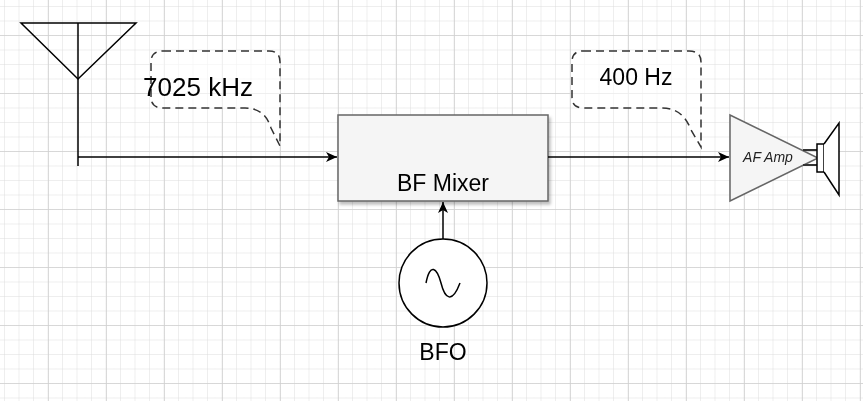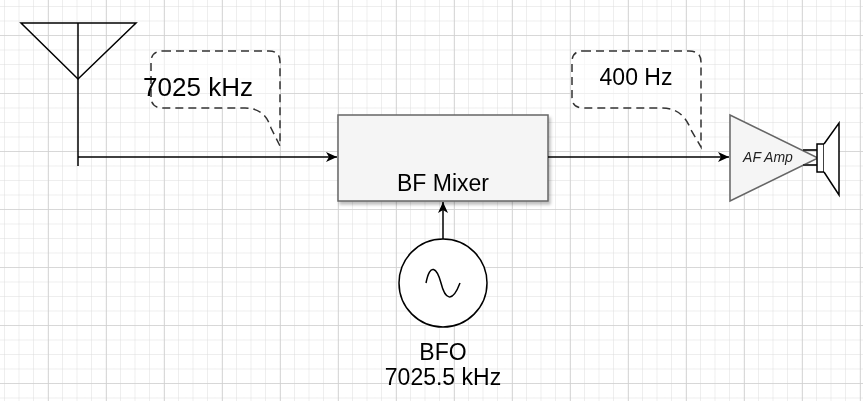--- a/index.html
+++ b/index.html
@@ -60,14 +60,13 @@
     <rect x="817" y="144" width="7" height="28" fill="#fff" stroke="#000" stroke-width="1.5"></rect>
     <path d="M824,144 L839,123 L839,195 L824,172" fill="#fff" stroke="#000" stroke-width="1.5"></path>
   </g>
 </svg>
 
 <div class="lbl" style="left:135px;top:64px;width:126px;font-size:26px;margin-top:8px;">7025 kHz</div>
 <div class="lbl" style="left:572px;top:64px;width:128px;font-size:23px;">400 Hz</div>
 <div class="lbl" style="left:338px;top:143px;width:210px;font-size:23px;margin-top:27px;">BF Mixer</div>
 <div class="lbl" style="left:733px;top:149px;width:70px;font-size:14px;color:#222;font-style:italic;">AF Amp</div>
 <div class="lbl" style="left:343px;top:317px;width:200px;font-size:23px;line-height:27px;margin-top:22px;">BFO</div>
-<div class="lbl" style="left:343px;top:364px;width:200px;font-size:23px;line-height:27px;">7025.5 kHz</div>
 </div>
 
 </body></html>

